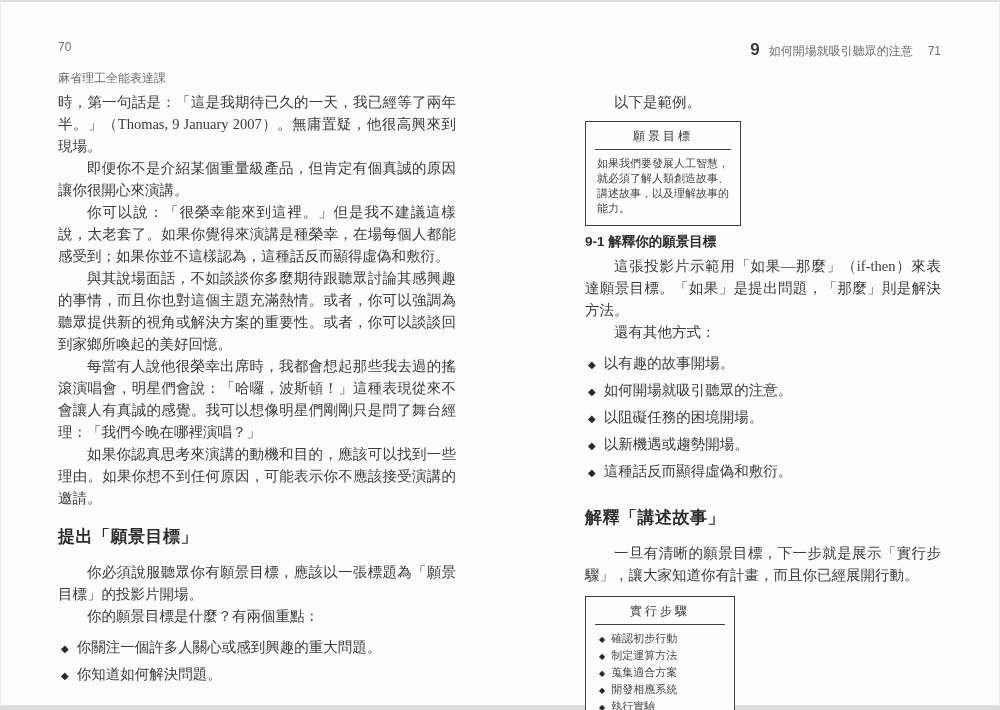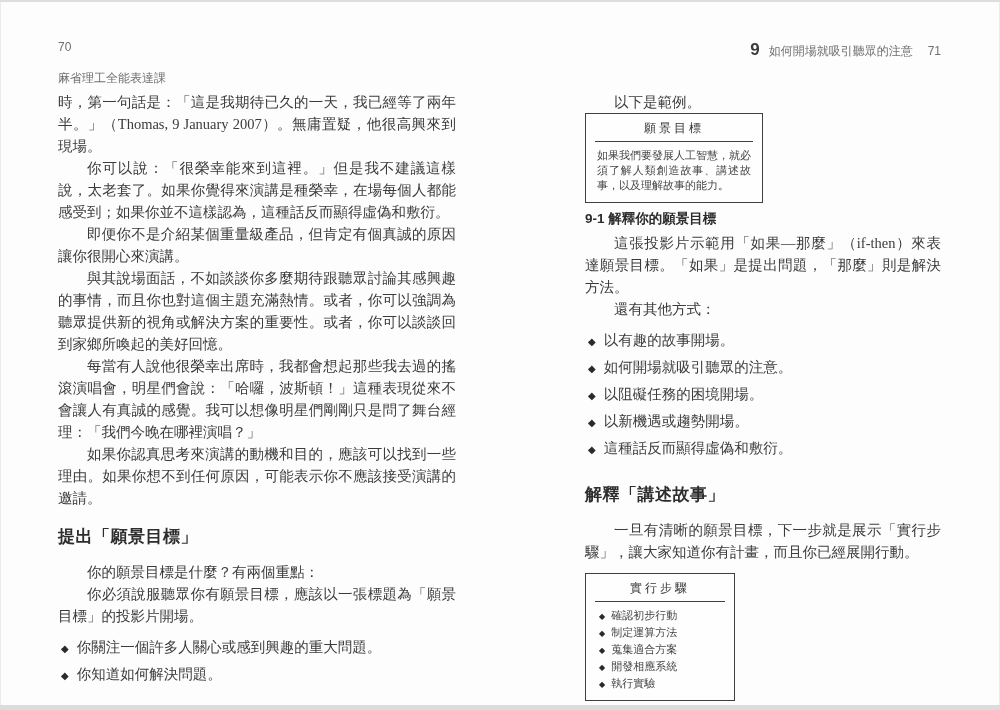--- a/index.html
+++ b/index.html
@@ -106,21 +106,21 @@
   }
   .slide-box .slide-title {
     font-size: 12px;
     letter-spacing: 3px;
     text-align: center;
     color: #333;
     padding: 6px 0 4px;
     margin: 0 9px;
     border-bottom: 1.5px solid #3f3f3f;
   }
-  .box-vision { width: 178px; margin-top: 0; }
+  .box-vision { width: 156px; margin-top: 8px; }
   .box-vision .slide-body {
     font-size: 11px;
     line-height: 15px;
     text-align: justify;
     color: #454545;
     padding: 6px 11px 9px;
   }
   .box-steps { width: 150px; margin-top: 10px; padding-bottom: 7px; }
   ul.slide-bullets {
     list-style: none;
@@ -156,30 +156,30 @@
   <div class="scan-edge-top"></div>
   <div class="scan-edge-bottom"></div>
 
   <div class="page-col page-left">
     <div class="running-head rh-left">
       <span class="pagenum">70</span>
       <span class="book-title">麻省理工全能表達課</span>
     </div>
 
     <p class="para noindent">時，第一句話是：「這是我期待已久的一天，我已經等了兩年半。」（Thomas, 9 January 2007）。無庸置疑，他很高興來到現場。</p>
+    <p class="para">即便你不是介紹某個重量級產品，但肯定有個真誠的原因讓你很開心來演講。</p>
     <p class="para">你可以說：「很榮幸能來到這裡。」但是我不建議這樣說，太老套了。如果你覺得來演講是種榮幸，在場每個人都能感受到；如果你並不這樣認為，這種話反而顯得虛偽和敷衍。</p>
-    <p class="para">即便你不是介紹某個重量級產品，但肯定有個真誠的原因讓你很開心來演講。</p>
     <p class="para">與其說場面話，不如談談你多麼期待跟聽眾討論其感興趣的事情，而且你也對這個主題充滿熱情。或者，你可以強調為聽眾提供新的視角或解決方案的重要性。或者，你可以談談回到家鄉所喚起的美好回憶。</p>
     <p class="para">每當有人說他很榮幸出席時，我都會想起那些我去過的搖滾演唱會，明星們會說：「哈囉，波斯頓！」這種表現從來不會讓人有真誠的感覺。我可以想像明星們剛剛只是問了舞台經理：「我們今晚在哪裡演唱？」</p>
     <p class="para">如果你認真思考來演講的動機和目的，應該可以找到一些理由。如果你想不到任何原因，可能表示你不應該接受演講的邀請。</p>
 
     <h2 class="section-heading">提出「願景目標」</h2>
 
+    <p class="para">你必須說服聽眾你有願景目標，應該以一張標題為「願景目標」的投影片開場。</p>
     <p class="para">你的願景目標是什麼？有兩個重點：</p>
-    <p class="para">你必須說服聽眾你有願景目標，應該以一張標題為「願景目標」的投影片開場。</p>
 
     <ul class="bullets">
       <li>
         <span class="diamond">◆</span>
         <span>你關注一個許多人關心或感到興趣的重大問題。</span>
       </li>
       <li>
         <span class="diamond">◆</span>
         <span>你知道如何解決問題。</span>
       </li>

